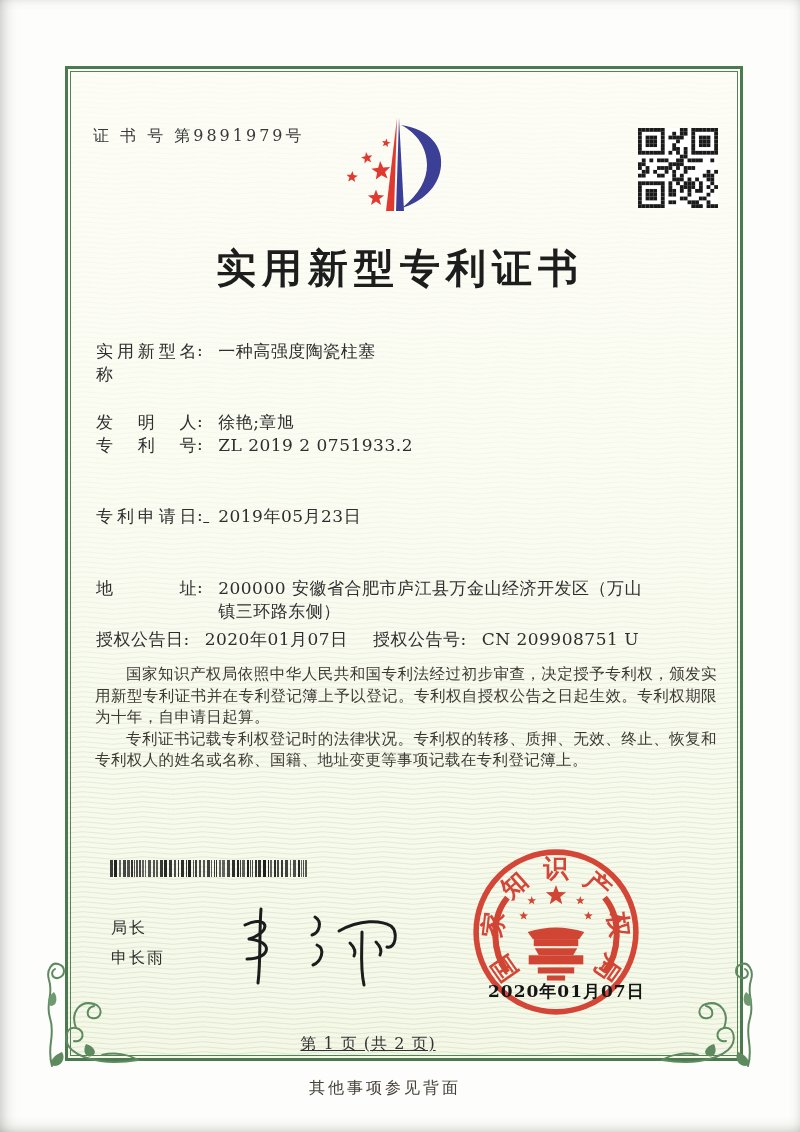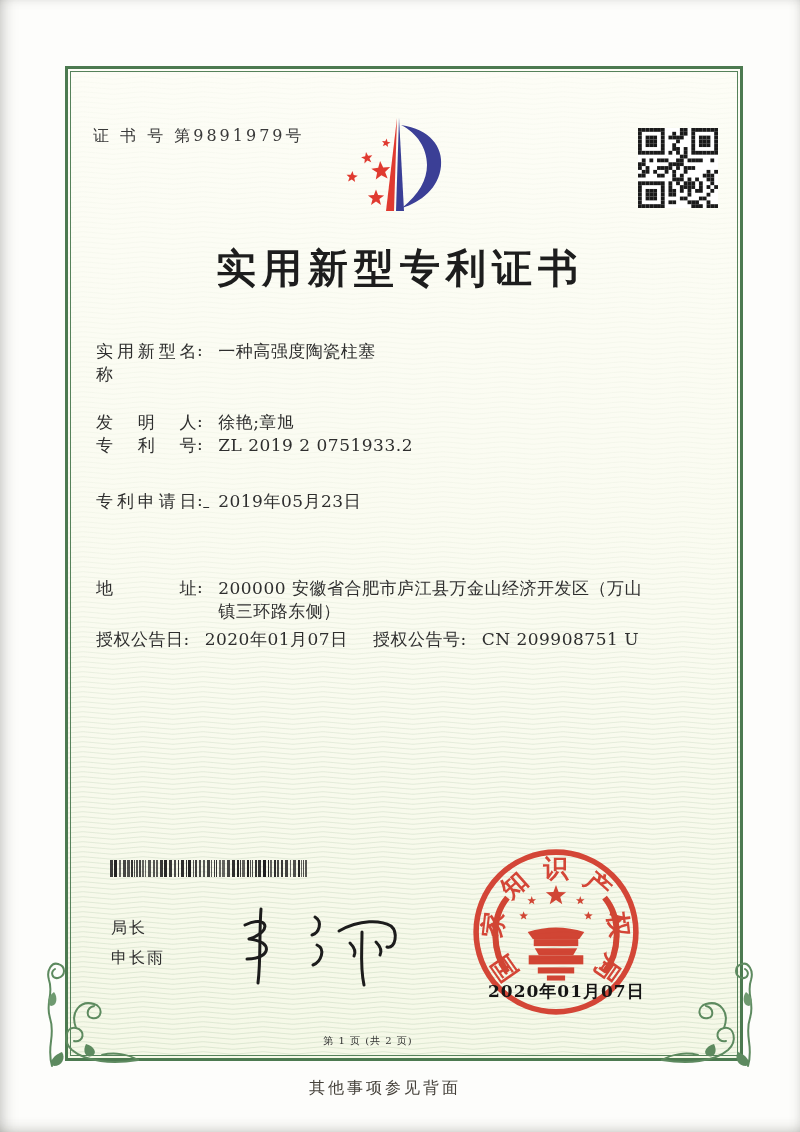--- a/index.html
+++ b/index.html
@@ -31,22 +31,22 @@
   .fvalue{display:inline-block;margin-left:9px;vertical-align:top;line-height:23px;}
   .addr .fvalue{width:434px;}
   .grant-pair{display:inline-block;}
   .body-text{left:95px;top:664px;width:622px;font-size:15.5px;line-height:21.6px;
              color:#3d3a35;letter-spacing:.4px;text-align:justify;}
   .body-text p{margin:0;text-indent:31px;}
   .director-title{left:111px;top:918px;font-size:16px;letter-spacing:2px;color:#2f2f2f;}
   .director-name{left:111px;top:948px;font-size:16px;letter-spacing:2px;color:#2f2f2f;}
   .seal-date{left:488px;top:980px;width:160px;font-size:17px;font-weight:600;
              letter-spacing:1px;color:#151515;z-index:5;}
-  .page-info{left:0;right:64px;top:1034px;text-align:center;font-size:10px;
-             letter-spacing:1px;color:#333;}
+  .page-info{left:0;right:64px;top:1034px;text-align:center;font-size:16px;
+             letter-spacing:1px;color:#333;text-decoration:underline;}
   .back-note{left:0;right:30px;top:1078px;text-align:center;font-size:16px;
              letter-spacing:3px;color:#45413a;}
   
   .logo{left:340px;top:114px;width:115px;height:103px;}
   .qr{left:638px;top:128px;width:80px;height:80px;background:#fff;}
   .barcode{left:110px;top:860px;width:198px;height:17px;font-size:0;white-space:nowrap;overflow:hidden;}
   .barcode i{display:inline-block;height:17px;background:#1f1f1f;}
   .barcode b{display:inline-block;height:17px;}
   .seal{left:467px;top:843px;width:178px;height:178px;z-index:3;opacity:.94;}
   .signature{left:233px;top:901px;width:172px;height:90px;z-index:4;}
@@ -514,39 +514,43 @@
 
   <div class="abs title">实用新型专利证书</div>
   <div class="abs frow" style="top:411px;">
     <span class="flabel">发明人</span><span class="fcolon">:</span>
     <span class="fvalue">徐艳;章旭</span>
   </div>
   <div class="abs frow" style="top:434px;">
     <span class="flabel">专利号</span><span class="fcolon">:</span>
     <span class="fvalue">ZL 2019 2 0751933.2</span>
   </div>
-  <div class="abs frow" style="top:490px;text-decoration:underline;">
+  <div class="abs frow" style="top:505px;text-decoration:underline;">
     <span class="flabel">专利申请日</span><span class="fcolon">:</span>
     <span class="fvalue">2019年05月23日</span>
   </div>
   <div class="abs frow addr" style="top:577px;">
     <span class="flabel">地址</span><span class="fcolon">:</span>
     <span class="fvalue">200000 安徽省合肥市庐江县万金山经济开发区（万山镇三环路东侧）</span>
   </div>
   <div class="abs frow" style="top:628px;">
     <span class="grant-pair">
       <span>授权公告日</span><span>:</span>
       <span class="fvalue">2020年01月07日</span>
     </span>
     <span class="grant-pair" style="position:absolute;left:277px;white-space:nowrap;">
       <span>授权公告号</span><span>:</span>
       <span class="fvalue">CN 209908751 U</span>
     </span>
   </div>
 
+  <div class="abs body-text">
+    <p>国家知识产权局依照中华人民共和国专利法经过初步审查，决定授予专利权，颁发实用新型专利证书并在专利登记簿上予以登记。专利权自授权公告之日起生效。专利权期限为十年，自申请日起算。</p>
+    <p>专利证书记载专利权登记时的法律状况。专利权的转移、质押、无效、终止、恢复和专利权人的姓名或名称、国籍、地址变更等事项记载在专利登记簿上。</p>
+  </div>
 
   <div class="abs barcode" id="barcode"><i style="width:3px;opacity:0.87"></i><b style="width:1px"></b><i style="width:3px;opacity:0.99"></i><b style="width:2px"></b><i style="width:2px;opacity:0.67"></i><b style="width:2px"></b><i style="width:3px;opacity:0.82"></i><b style="width:1px"></b><i style="width:3px;opacity:0.77"></i><b style="width:1px"></b><i style="width:2px;opacity:0.91"></i><b style="width:1px"></b><i style="width:1px;opacity:0.79"></i><b style="width:1px"></b><i style="width:2px;opacity:0.77"></i><b style="width:1px"></b><i style="width:2px;opacity:0.82"></i><b style="width:1px"></b><i style="width:2px;opacity:0.68"></i><b style="width:1px"></b><i style="width:1px;opacity:0.66"></i><b style="width:2px"></b><i style="width:3px;opacity:0.75"></i><b style="width:2px"></b><i style="width:2px;opacity:0.75"></i><b style="width:1px"></b><i style="width:2px;opacity:0.71"></i><b style="width:2px"></b><i style="width:3px;opacity:0.89"></i><b style="width:1px"></b><i style="width:3px;opacity:0.97"></i><b style="width:2px"></b><i style="width:3px;opacity:0.88"></i><b style="width:2px"></b><i style="width:2px;opacity:0.79"></i><b style="width:2px"></b><i style="width:1px;opacity:0.91"></i><b style="width:2px"></b><i style="width:3px;opacity:0.94"></i><b style="width:2px"></b><i style="width:1px;opacity:0.91"></i><b style="width:1px"></b><i style="width:3px;opacity:0.99"></i><b style="width:2px"></b><i style="width:1px;opacity:0.76"></i><b style="width:1px"></b><i style="width:2px;opacity:0.83"></i><b style="width:2px"></b><i style="width:2px;opacity:0.78"></i><b style="width:2px"></b><i style="width:2px;opacity:0.73"></i><b style="width:2px"></b><i style="width:3px;opacity:0.84"></i><b style="width:1px"></b><i style="width:1px;opacity:0.73"></i><b style="width:2px"></b><i style="width:1px;opacity:0.87"></i><b style="width:1px"></b><i style="width:1px;opacity:0.91"></i><b style="width:2px"></b><i style="width:2px;opacity:0.68"></i><b style="width:1px"></b><i style="width:3px;opacity:0.68"></i><b style="width:2px"></b><i style="width:3px;opacity:0.82"></i><b style="width:2px"></b><i style="width:3px;opacity:0.93"></i><b style="width:2px"></b><i style="width:2px;opacity:0.99"></i><b style="width:1px"></b><i style="width:1px;opacity:0.86"></i><b style="width:1px"></b><i style="width:3px;opacity:0.70"></i><b style="width:2px"></b><i style="width:2px;opacity:1.00"></i><b style="width:1px"></b><i style="width:1px;opacity:0.79"></i><b style="width:1px"></b><i style="width:1px;opacity:0.80"></i><b style="width:2px"></b><i style="width:2px;opacity:0.90"></i><b style="width:1px"></b><i style="width:3px;opacity:0.91"></i><b style="width:2px"></b><i style="width:3px;opacity:1.00"></i><b style="width:2px"></b><i style="width:1px;opacity:0.99"></i><b style="width:1px"></b><i style="width:2px;opacity:0.69"></i><b style="width:2px"></b><i style="width:2px;opacity:0.93"></i><b style="width:1px"></b><i style="width:2px;opacity:0.80"></i><b style="width:2px"></b><i style="width:2px;opacity:0.88"></i><b style="width:2px"></b><i style="width:3px;opacity:0.84"></i><b style="width:2px"></b><i style="width:1px;opacity:0.70"></i><b style="width:2px"></b><i style="width:3px;opacity:0.78"></i><b style="width:2px"></b><i style="width:2px;opacity:0.97"></i><b style="width:1px"></b><i style="width:1px;opacity:0.69"></i><b style="width:1px"></b><i style="width:1px;opacity:0.79"></i><b style="width:1px"></b><i style="width:2px;opacity:0.73"></i><b style="width:2px"></b></div>
 
   <div class="abs director-title">局长</div>
   <div class="abs director-name">申长雨</div>
 
   <svg class="abs signature" viewBox="0 0 172 90">
     <g stroke="#1c1c1c" stroke-width="3" fill="none" stroke-linecap="round" stroke-linejoin="round">
       <path d="M28,8 C26,34 28,58 25,82"></path>
       <path d="M12,24 C34,13 41,30 16,38 C41,40 38,58 14,58"></path>

